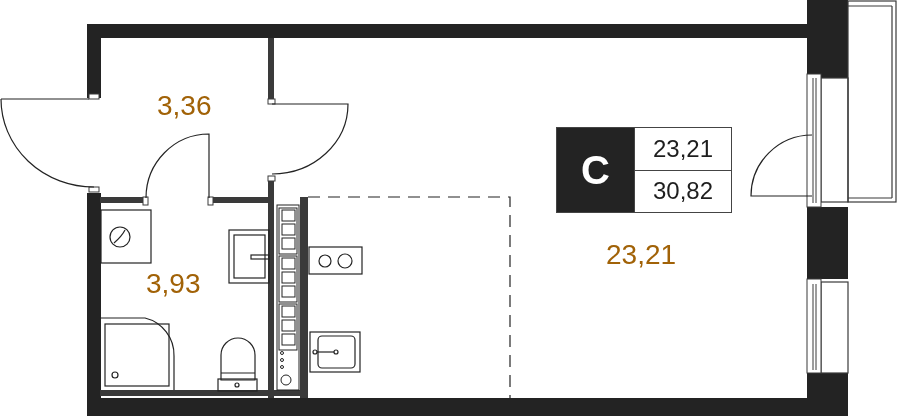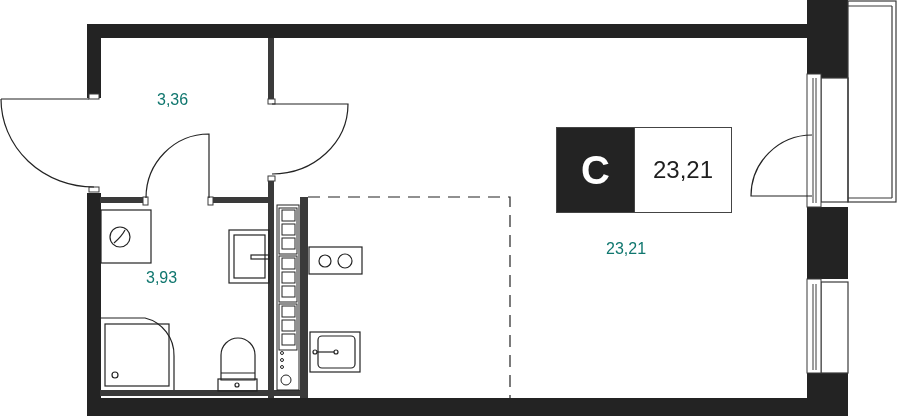--- a/index.html
+++ b/index.html
@@ -1,18 +1,18 @@
 <!DOCTYPE html>
 <html><head>
   <meta charset="utf-8">
   <style>
     html, body { margin: 0; padding: 0; background: #ffffff; }
     body { width: 898px; height: 416px; overflow: hidden; position: relative; font-family: "Liberation Sans", sans-serif; }
     #plan { position: absolute; left: 0; top: 0; }
-    .room-label { position: absolute; font-family: "Liberation Sans", sans-serif; font-size: 16px; color: #0f766e; line-height: 1; }
+    .room-label { position: absolute; font-family: "Liberation Sans", sans-serif; font-size: 28px; color: #a16207; line-height: 1; }
     .badge { position: absolute; left: 556px; top: 127px; width: 176px; height: 86px; border: 1px solid #444; display: flex; box-sizing: border-box; }
     .badge-letter { width: 77px; background: #232323; color: #fff; font-size: 40px; font-weight: bold; display: flex; align-items: center; justify-content: center; font-family: "Liberation Sans", sans-serif; }
     .badge-values { flex: 1; display: flex; flex-direction: column; background: #fff; border-left: 1px solid #444; }
     .badge-val { flex: 1; display: flex; align-items: center; justify-content: center; font-size: 24px; color: #1e1e1e; font-family: "Liberation Sans", sans-serif; }
     .badge-val + .badge-val { border-top: 1px solid #444; }
   </style>
 </head>
 <body>
 
 <svg id="plan" width="898" height="416" viewBox="0 0 898 416" xmlns="http://www.w3.org/2000/svg">
@@ -126,14 +126,15 @@
 </svg>
 
 <div class="room-label" style="left:157px; top:92px;">3,36</div>
 <div class="room-label" style="left:146px; top:270px;">3,93</div>
 <div class="room-label" style="left:606px; top:241px;">23,21</div>
 
 <div class="badge">
   <div class="badge-letter">С</div>
   <div class="badge-values">
     <div class="badge-val">23,21</div>
+    <div class="badge-val">30,82</div>
   </div>
 </div>
 
 </body></html>

